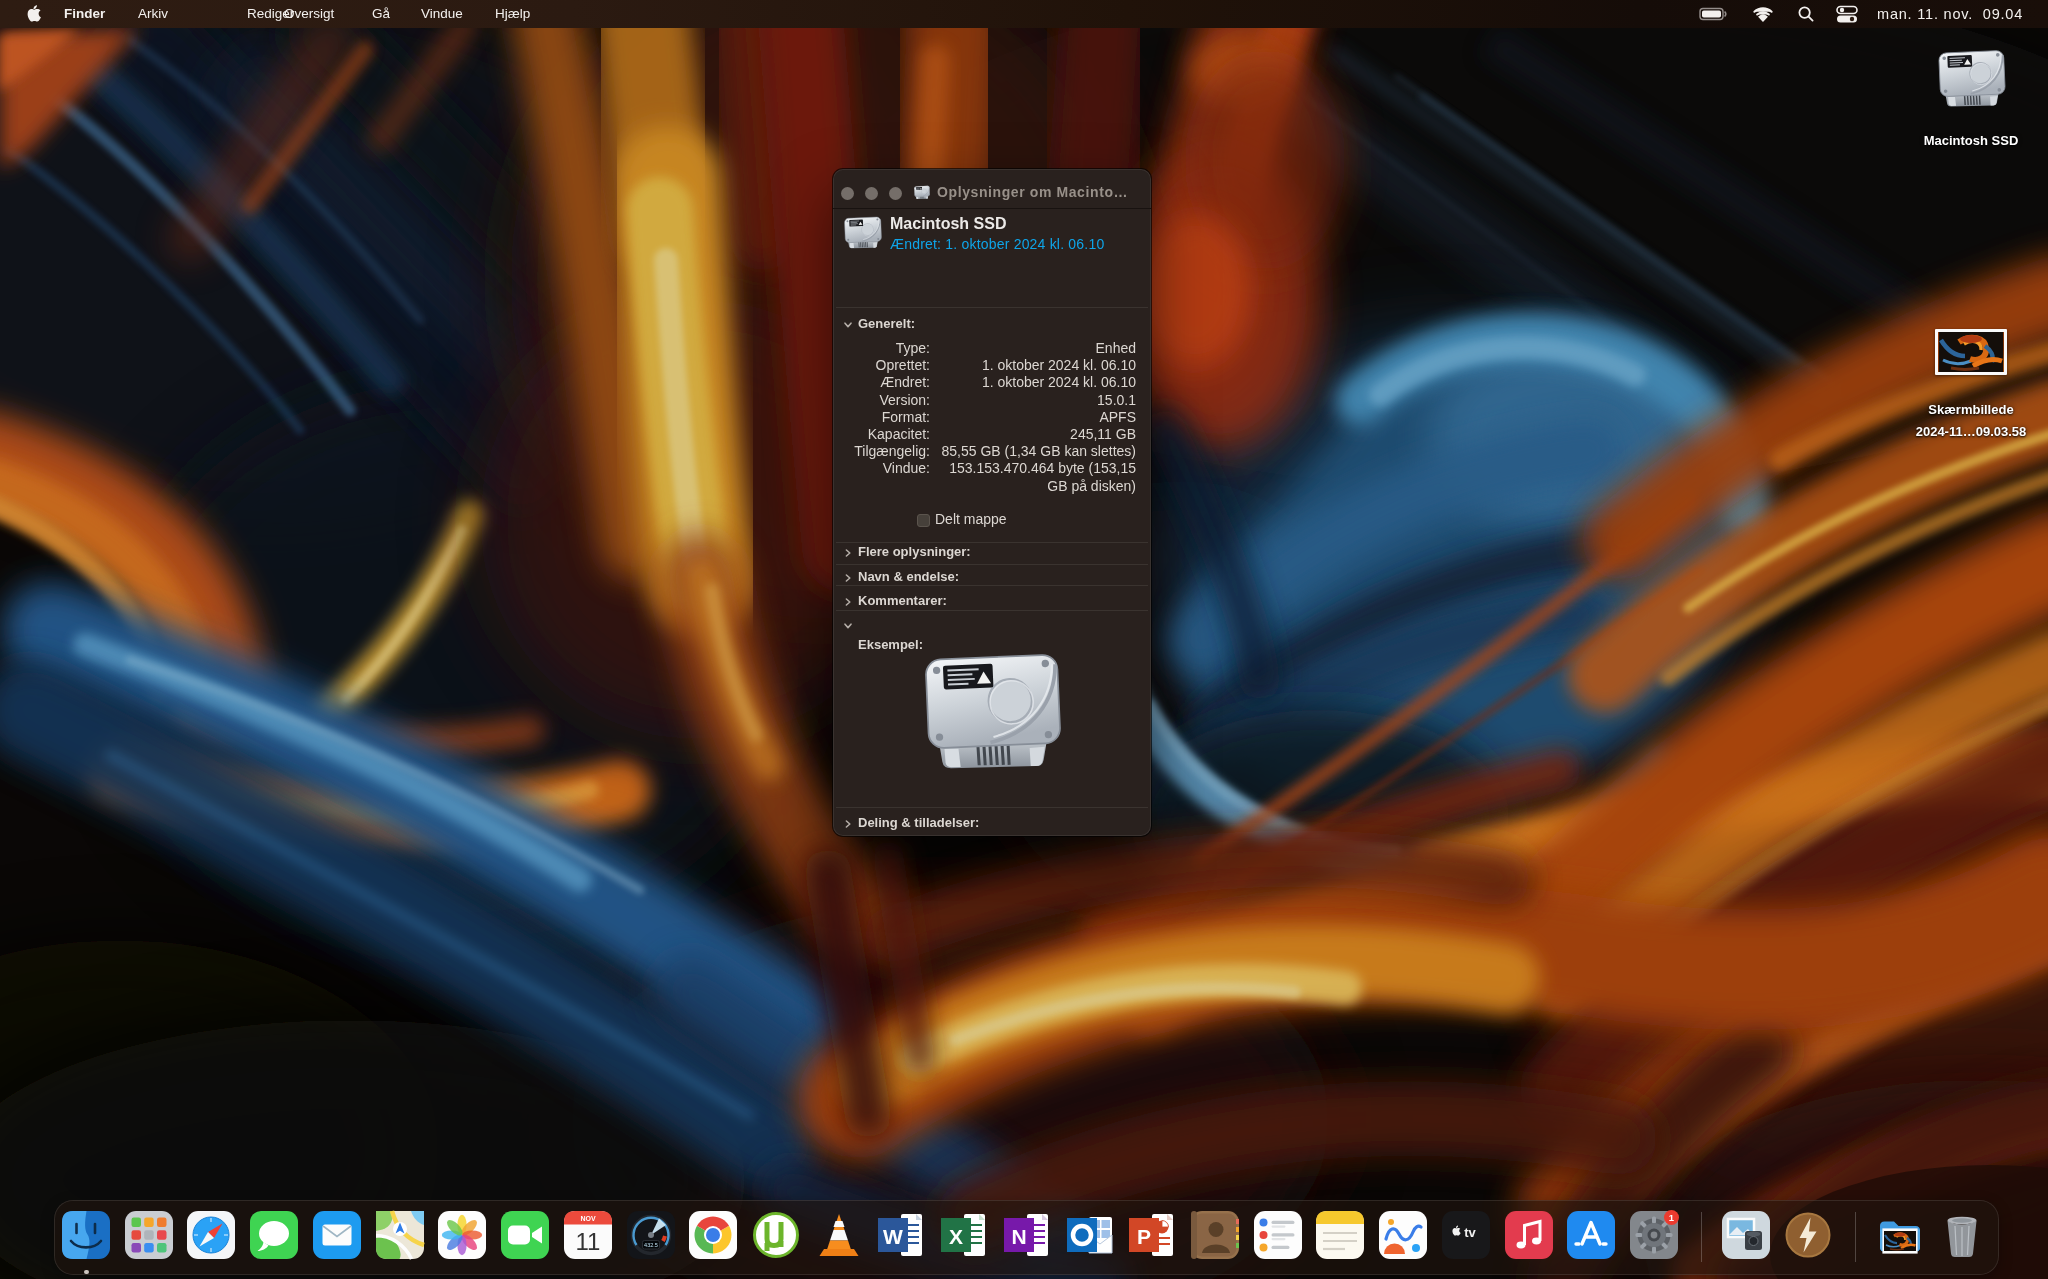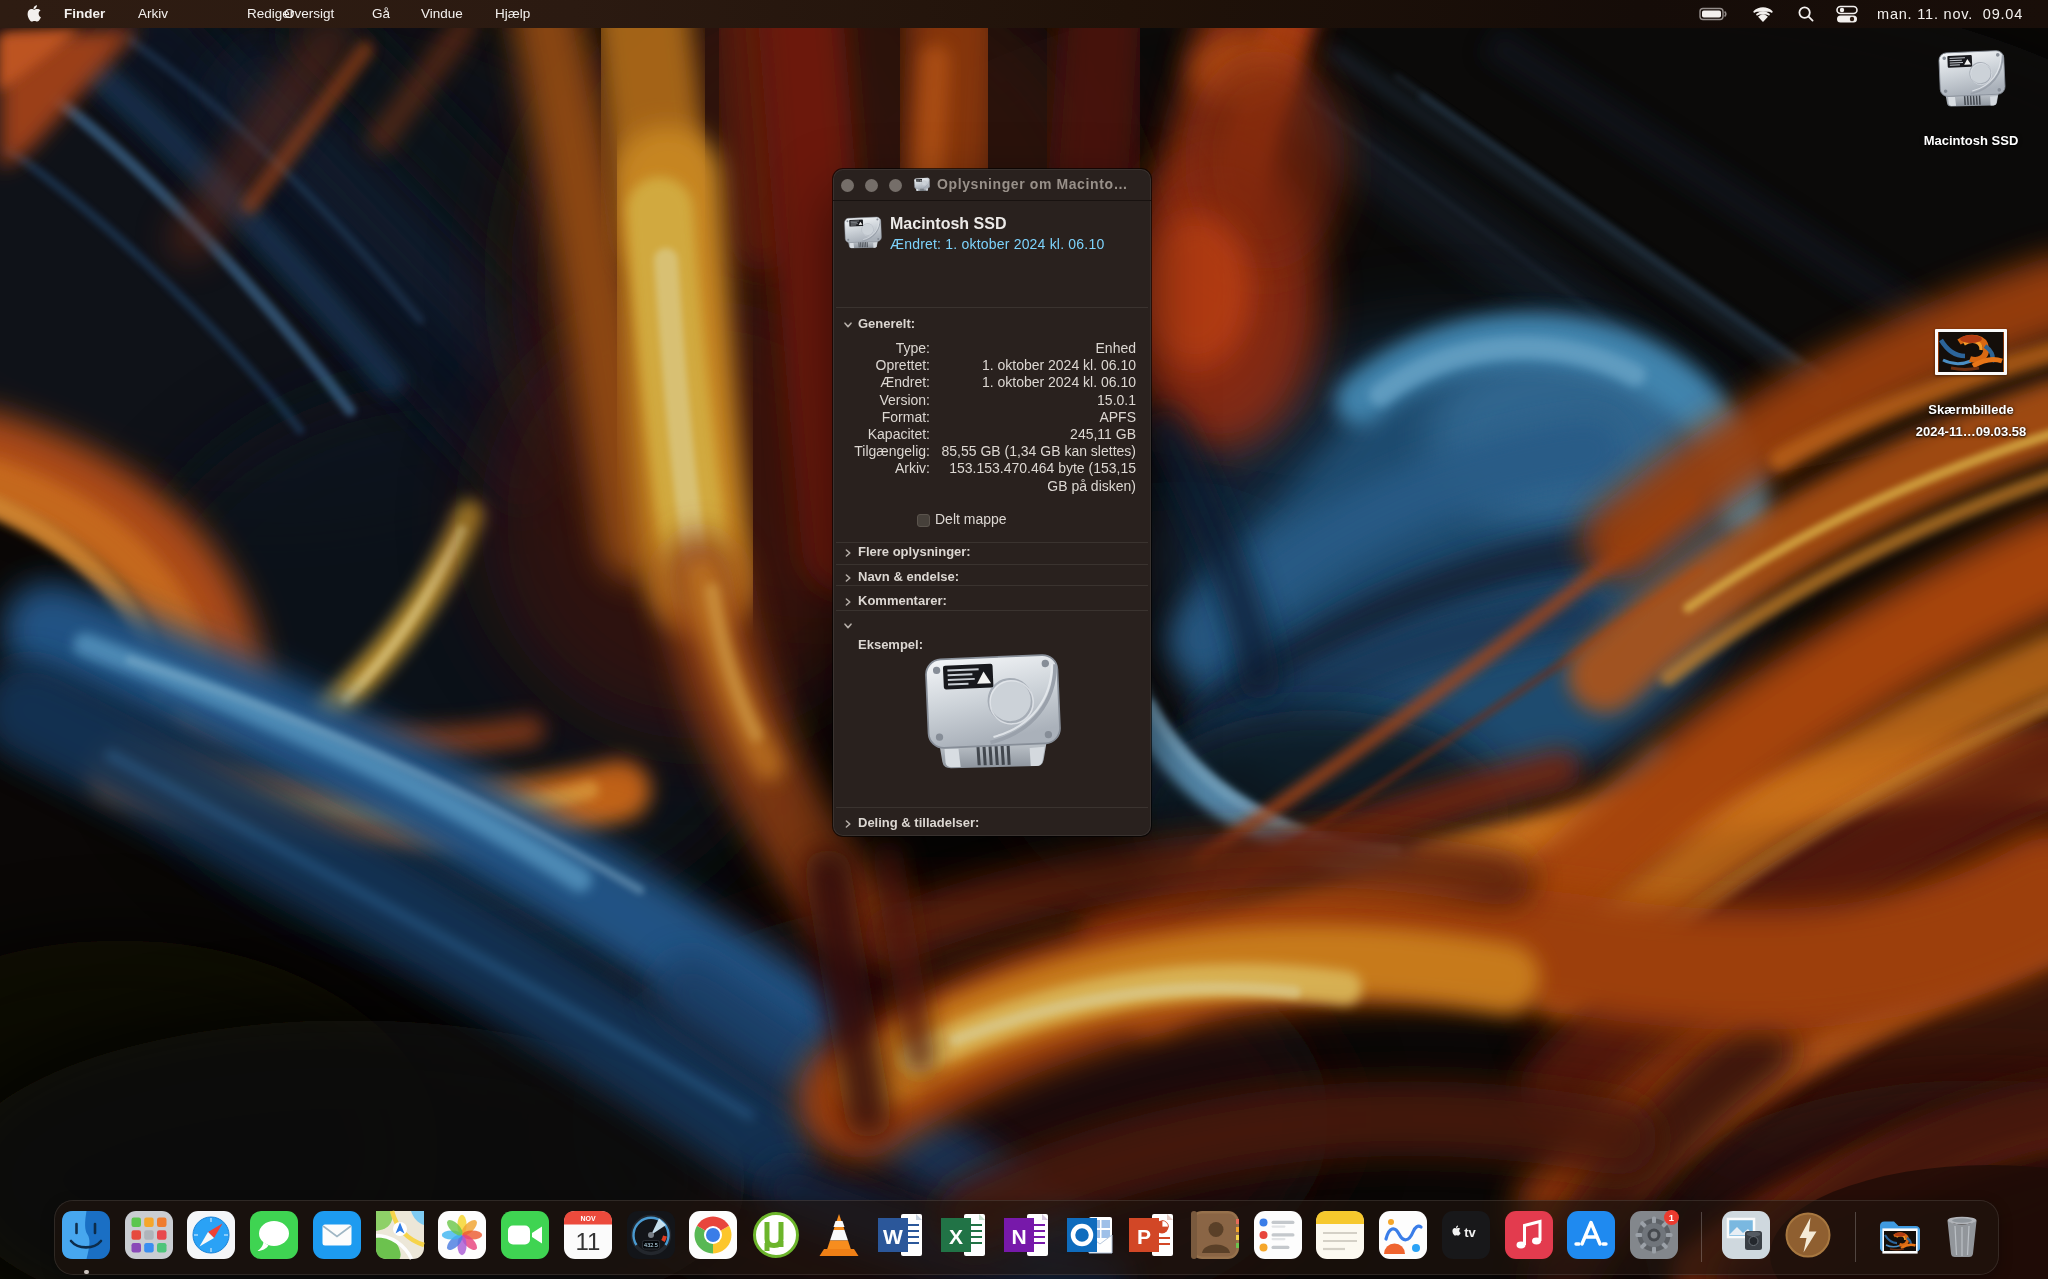--- a/index.html
+++ b/index.html
@@ -6,25 +6,25 @@
 #wall{position:absolute;left:0;top:0;width:2048px;height:1279px;}
 #menubar{position:absolute;left:0;top:0;width:2048px;height:28px;
 background:linear-gradient(90deg,#2e1c12 0%,#2b1a11 28%,#201209 55%,#150c08 80%,#190e09 100%);
 color:#f3f0ee;font-size:13.5px;}
 .mi{position:absolute;top:0;height:28px;line-height:28px;}
 .lbl{position:absolute;color:#fff;font-size:13px;font-weight:bold;text-align:center;
 text-shadow:0 1px 2px rgba(0,0,0,.9), 0 0 4px rgba(0,0,0,.65);}
 #infowin{position:absolute;left:833px;top:169px;width:318px;height:667px;background:#29211e;
 border-radius:10px;box-shadow:0 0 0 1px rgba(0,0,0,.65), inset 0 0 0 1px rgba(255,255,255,.08), 0 25px 60px rgba(0,0,0,.55);
 color:#dcd7d2;font-size:13px;}
-#infowin .tbar{position:absolute;left:0;top:0;width:100%;height:31px;border-bottom:1px solid #181210;}
+#infowin .tbar{position:absolute;left:0;top:8px;width:100%;height:31px;border-bottom:1px solid #181210;}
 #infowin .tl{position:absolute;top:9.5px;width:13px;height:13px;border-radius:50%;background:#756e69;}
 #infowin .ttl{position:absolute;left:104px;top:0;line-height:31px;font-weight:bold;color:#989089;font-size:14px;letter-spacing:.6px;}
 #infowin .hname{position:absolute;left:57px;top:46px;font-weight:bold;font-size:16px;color:#eceae8;}
-#infowin .hsub{position:absolute;left:57px;top:67px;color:#7dd3fc;font-size:14px;letter-spacing:.2px;}
+#infowin .hsub{position:absolute;left:57px;top:67px;color:#0ea5e9;font-size:14px;letter-spacing:.2px;}
 #infowin .tagbox{position:absolute;left:3.5px;top:99px;width:307px;height:36px;border:1px solid #4c4641;border-radius:4px;background:rgba(18,12,10,.25);}
 #infowin .tagbox span{position:absolute;left:7px;top:5px;color:#837c76;font-size:14px;}
 .sechdr{position:absolute;left:25px;font-weight:bold;color:#dcd7d2;}
 .chev{position:absolute;left:10px;width:10px;height:10px;color:#a8a19b;font-size:11px;}
 .divl{position:absolute;left:3px;width:312px;height:1px;background:#3a332f;}
 #kvtable{position:absolute;left:0;top:171px;width:303px;border-collapse:collapse;}
 #kvtable td{padding:0;font-size:14px;line-height:17.2px;vertical-align:top;text-align:right;}
 #kvtable td.k{width:97px;text-align:right;padding-right:10px;white-space:nowrap;}
 #infowin .cb{position:absolute;left:84px;top:345px;width:11px;height:11px;border-radius:3px;background:#46403a;border:1px solid #5b544d;}
 #infowin .cbl{position:absolute;left:102px;top:342px;font-size:14px;}
@@ -336,21 +336,21 @@
         </tr>
 <tr>
           <td class="k">Kapacitet:</td>
           <td>245,11 GB</td>
         </tr>
 <tr>
           <td class="k">Tilgængelig:</td>
           <td>85,55 GB (1,34 GB kan slettes)</td>
         </tr>
 <tr>
-          <td class="k">Arkiv:</td>
+          <td class="k">Vindue:</td>
           <td>153.153.470.464 byte (153,15 GB på disken)</td>
         </tr>
 </tbody>
     </table>
 <div class="cb"></div>
     <div class="cbl">Delt mappe</div>
 <div class="divl" style="top:373px;"></div>
 <svg class="chev" style="top:379px;" width="10" height="10" viewBox="0 0 10 10">
       <path d="M3.4,2 L6.8,5 L3.4,8" stroke="#b4ada7" stroke-width="1.6" fill="none" stroke-linecap="round" stroke-linejoin="round"></path>
     </svg>

